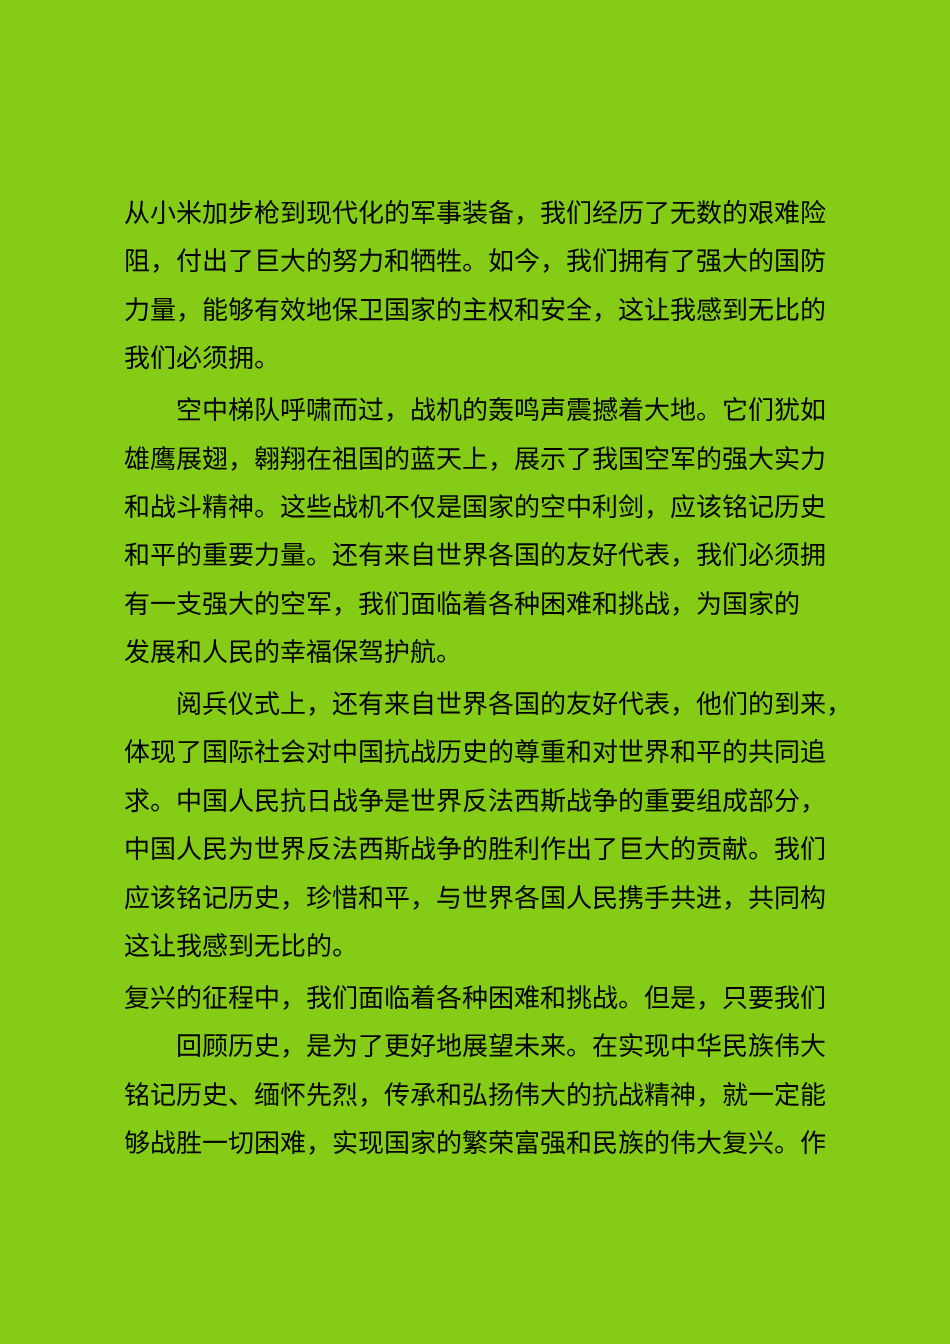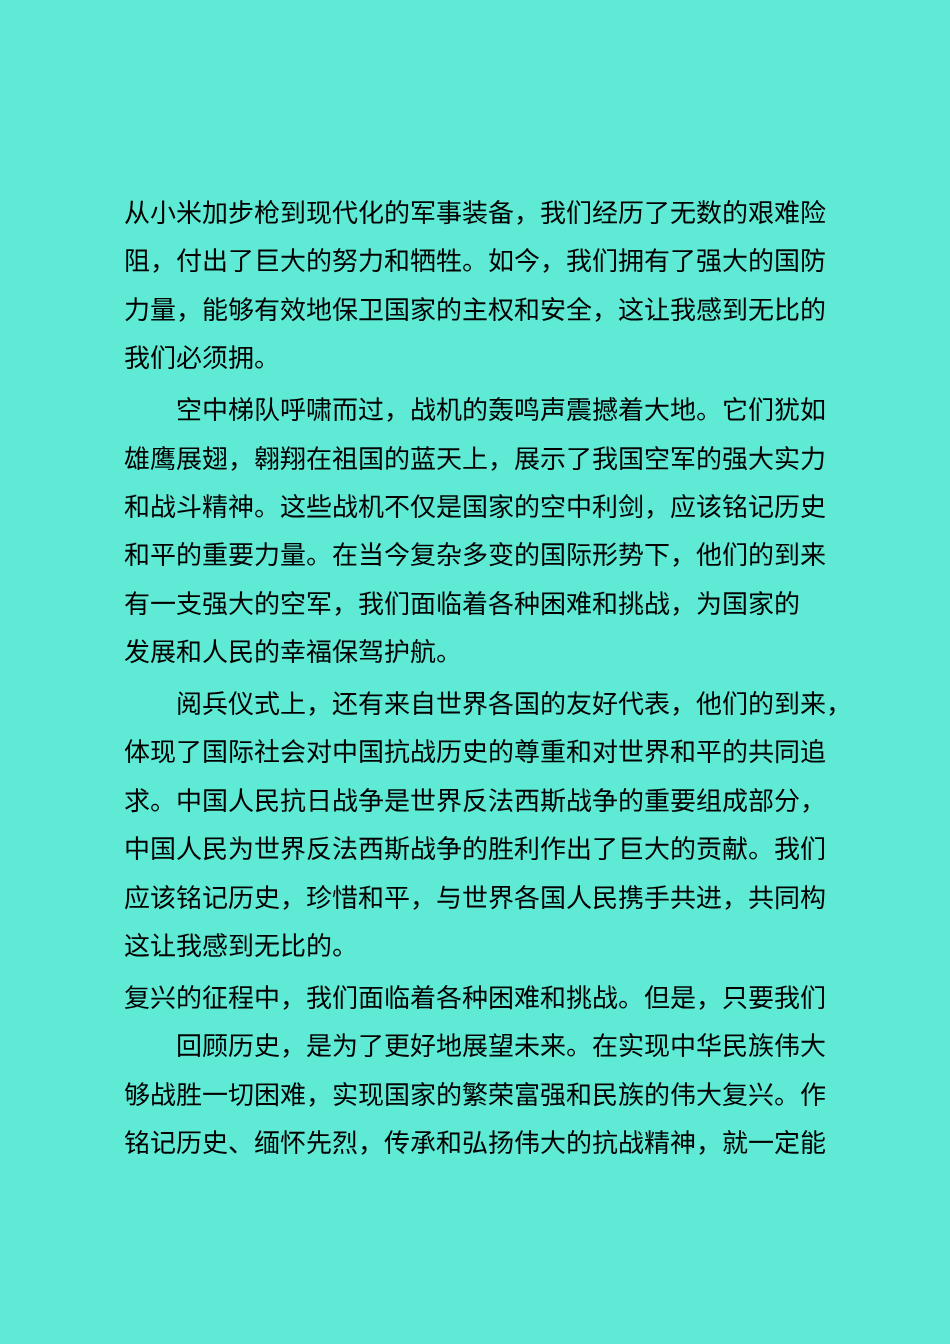--- a/index.html
+++ b/index.html
@@ -4,21 +4,21 @@
 <style>
   html, body {
     margin: 0;
     padding: 0;
     background: #ffffff;
   }
   .page {
     position: relative;
     width: 950px;
     height: 1344px;
-    background: #5eead4;
+    background: #84cc16;
     overflow: hidden;
     font-family: "Liberation Sans", sans-serif;
   }
   .text-block {
     position: absolute;
     left: 124px;
     top: 189px;
     width: 760px;
     color: #000000;
     font-size: 26px;
@@ -48,35 +48,35 @@
       <span class="line">从小米加步枪到现代化的军事装备，我们经历了无数的艰难险</span>
       <span class="line">阻，付出了巨大的努力和牺牲。如今，我们拥有了强大的国防</span>
       <span class="line">力量，能够有效地保卫国家的主权和安全，这让我感到无比的</span>
       <span class="line">我们必须拥。</span>
     </p>
 
     <p class="para">
       <span class="line indent">空中梯队呼啸而过，战机的轰鸣声震撼着大地。它们犹如</span>
       <span class="line">雄鹰展翅，翱翔在祖国的蓝天上，展示了我国空军的强大实力</span>
       <span class="line">和战斗精神。这些战机不仅是国家的空中利剑，应该铭记历史</span>
-      <span class="line">和平的重要力量。在当今复杂多变的国际形势下，他们的到来</span>
+      <span class="line">和平的重要力量。还有来自世界各国的友好代表，我们必须拥</span>
       <span class="line">有一支强大的空军，我们面临着各种困难和挑战，为国家的</span>
       <span class="line">发展和人民的幸福保驾护航。</span>
     </p>
 
     <p class="para">
       <span class="line indent">阅兵仪式上，还有来自世界各国的友好代表，他们的到来，</span>
       <span class="line">体现了国际社会对中国抗战历史的尊重和对世界和平的共同追</span>
       <span class="line">求。中国人民抗日战争是世界反法西斯战争的重要组成部分，</span>
       <span class="line">中国人民为世界反法西斯战争的胜利作出了巨大的贡献。我们</span>
       <span class="line">应该铭记历史，珍惜和平，与世界各国人民携手共进，共同构</span>
       <span class="line">这让我感到无比的。</span>
     </p>
 
     <p class="para">
       <span class="line">复兴的征程中，我们面临着各种困难和挑战。但是，只要我们</span>
       <span class="line indent">回顾历史，是为了更好地展望未来。在实现中华民族伟大</span>
+      <span class="line">铭记历史、缅怀先烈，传承和弘扬伟大的抗战精神，就一定能</span>
       <span class="line">够战胜一切困难，实现国家的繁荣富强和民族的伟大复兴。作</span>
-      <span class="line">铭记历史、缅怀先烈，传承和弘扬伟大的抗战精神，就一定能</span>
     </p>
 
   </div>
 </div>
 
 </body></html>

